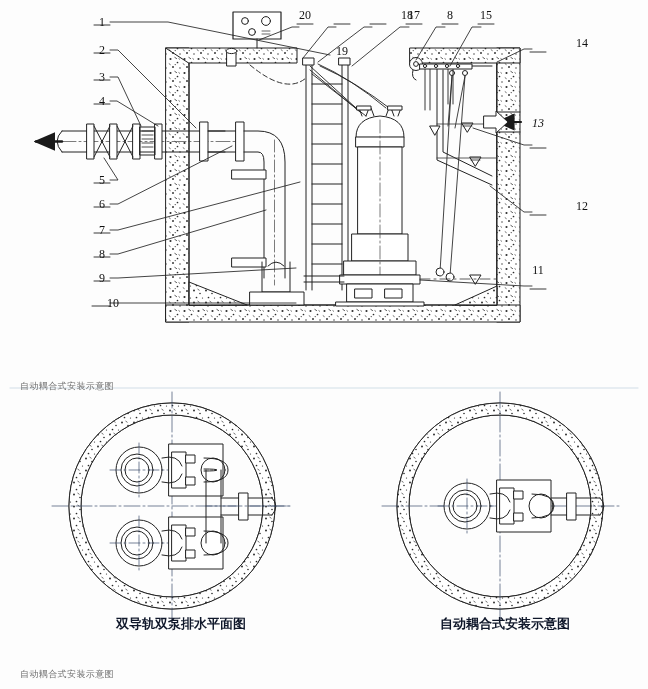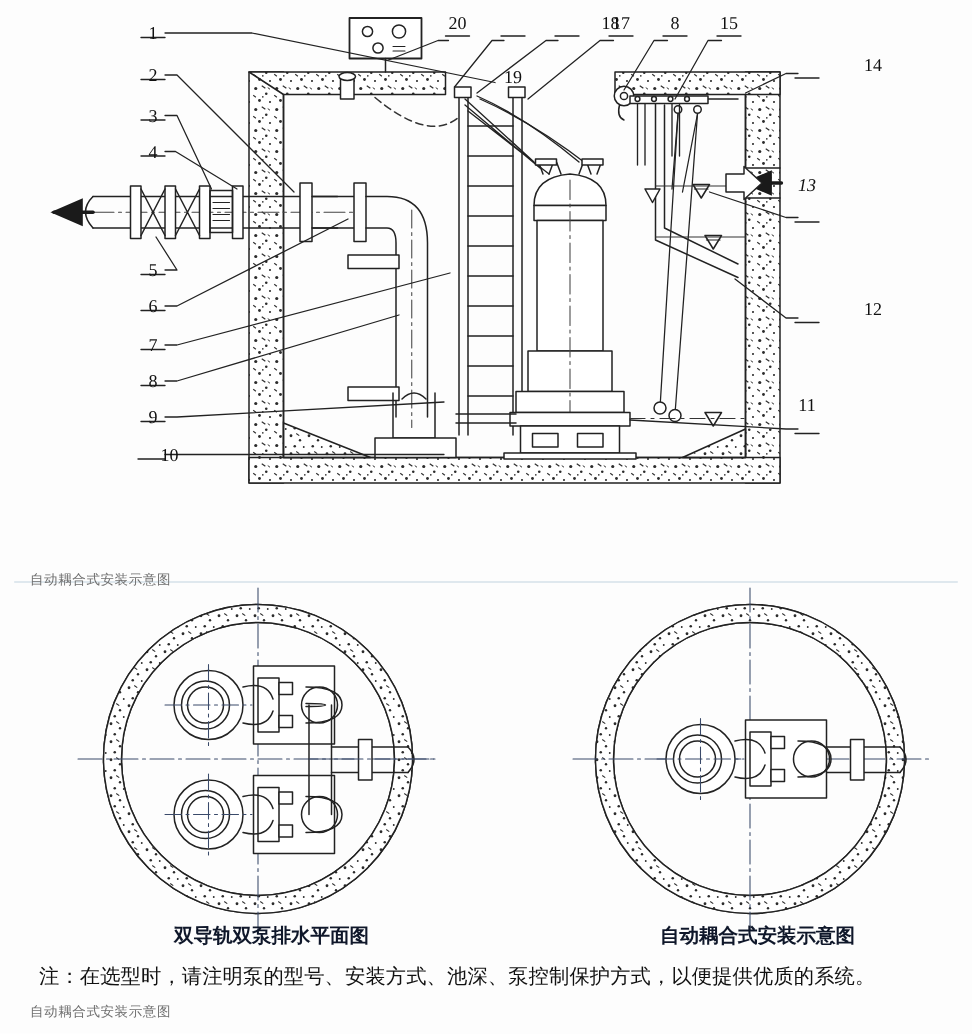--- a/index.html
+++ b/index.html
@@ -359,17 +359,16 @@
   <div class="lbl" style="left:530px;top:118px;width:16px;font-style:italic;">13</div>
   <div class="lbl" style="left:530px;top:201px;width:16px;margin-left:44px;">12</div>
   <div class="lbl" style="left:530px;top:265px;width:16px;">11</div>
 
   <div class="cap" style="left:20px;top:352px;margin-top:28px;">自动耦合式安装示意图</div>
 
   <div class="cap-sec" style="left:116px;top:615px;">双导轨双泵排水平面图</div>
 
   <div class="cap-sec" style="left:440px;top:615px;">自动耦合式安装示意图</div>
 
-  <div class="note" style="left:26px;top:642px;">注：在选型时，请注明泵的型号、安装方式、池深、泵控制保护方式，以便提供优质的系统。</div>
 
   <div class="cap" style="left:20px;top:668px;">自动耦合式安装示意图</div>
 
 </div>
 
 </body></html>

